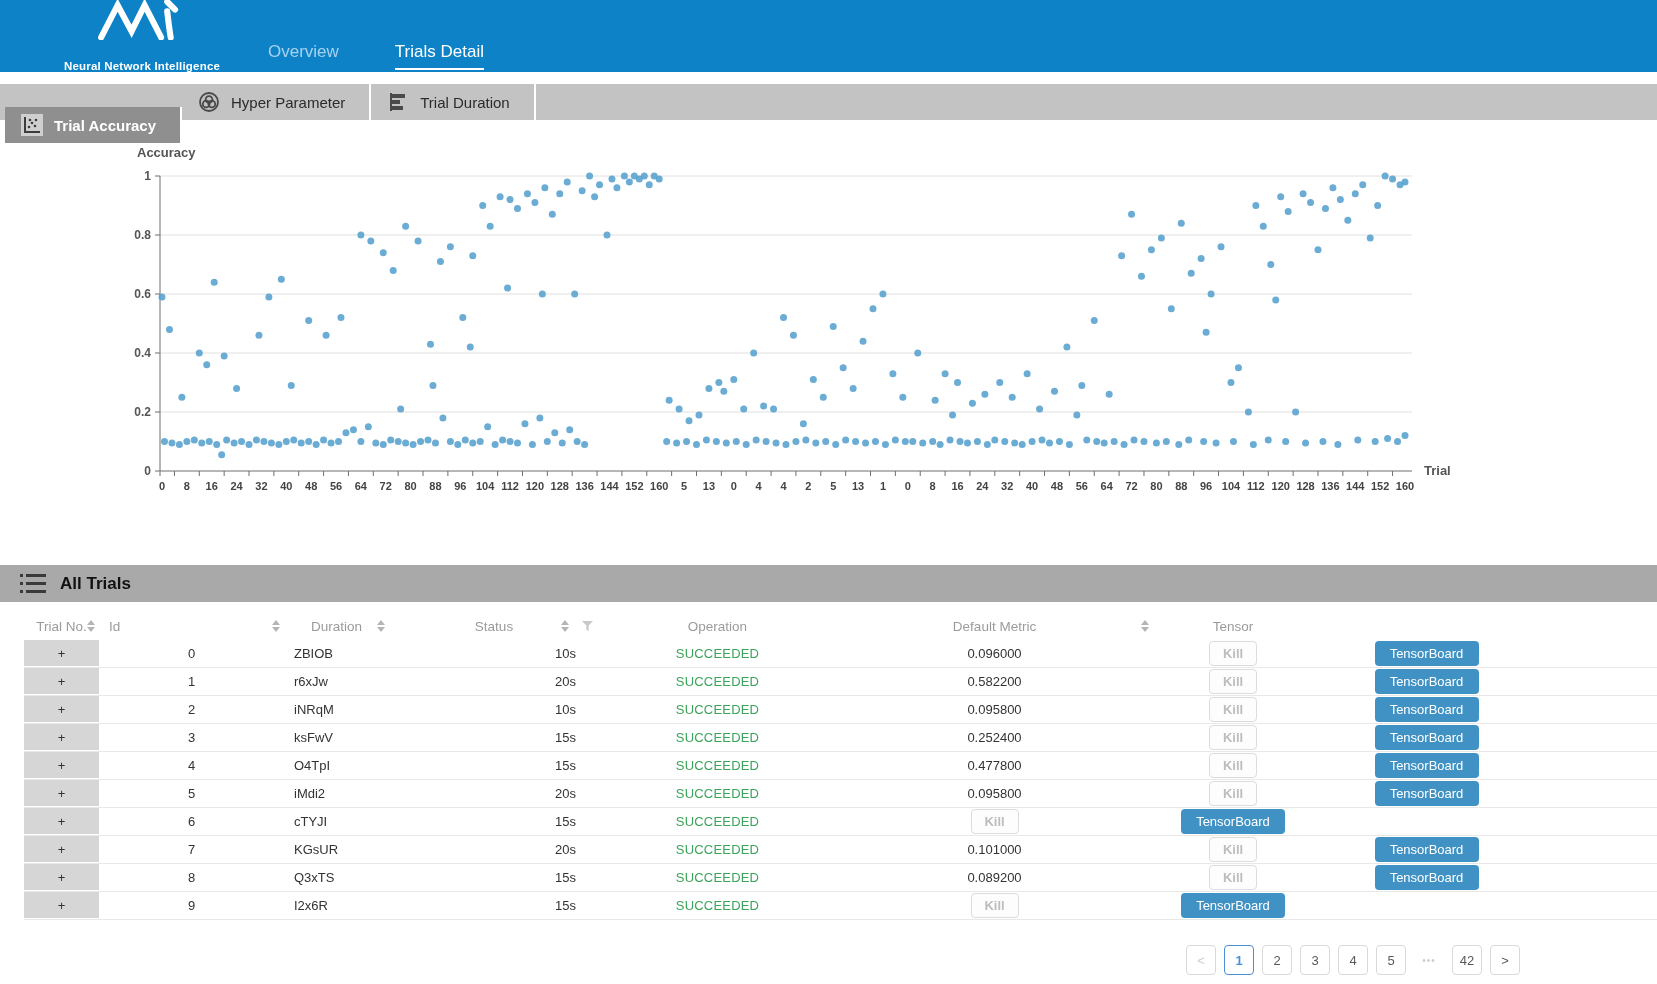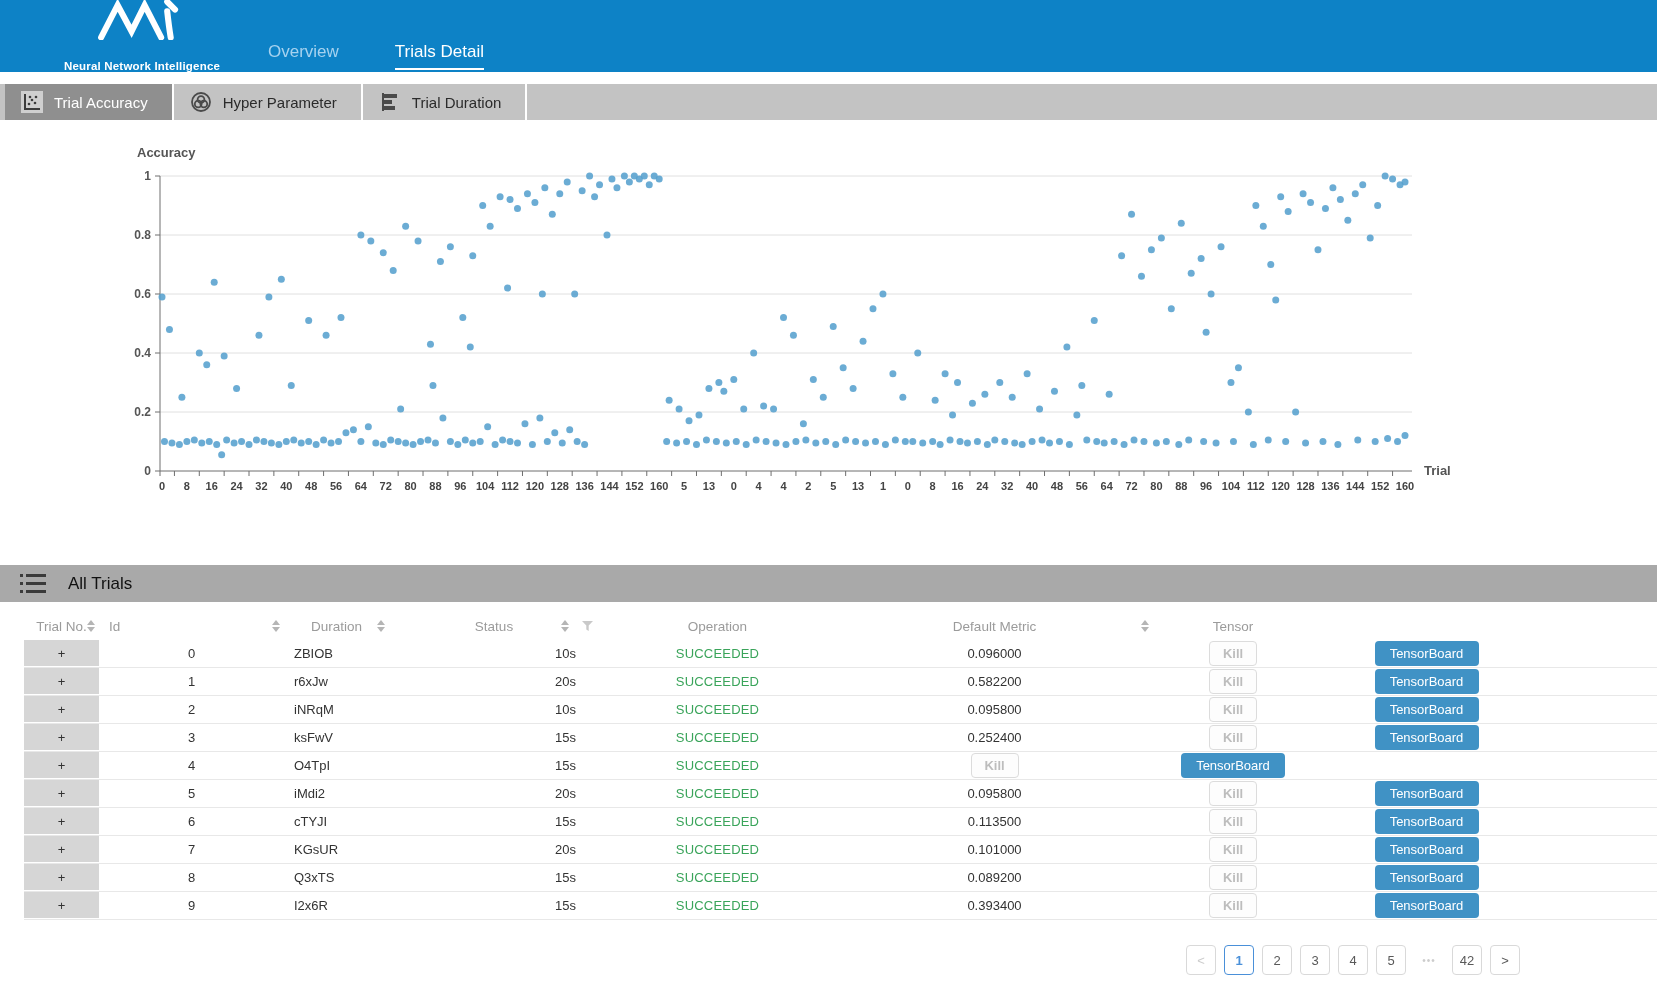--- a/index.html
+++ b/index.html
@@ -13,30 +13,30 @@
   .brand-text { color:#fff; font-size:11.5px; font-weight:bold; letter-spacing:.2px; white-space:nowrap; margin-top:20px; }
   .topnav { display:flex; align-items:center; margin-left:46px; gap:56px;margin-top:39px; }
   .topnav-item { font-size:17px; color:#a6d2ef; cursor:pointer; padding-bottom:6px; border-bottom:2px solid transparent; }
   .topnav-item.active { color:#fff; border-bottom-color:#fff; }
 
   
   .tabstrip { margin-top:12px; height:36px; background:#c3c3c3; display:flex; padding-left:5px; }
   .tab { display:flex; align-items:center; height:36px; padding:0 24px 0 16px; font-size:15px;
          color:#2b2b2b; background:#c3c3c3; border-right:2px solid #fff; cursor:pointer; white-space:nowrap; }
   .tab .tab-icon { margin-right:11px; display:flex; align-items:center; }
-  .tab.active { background:#8f8f8f; color:#fff; font-weight:normal; }
+  .tab.active { background:#8f8f8f; color:#fff; font-weight:bold;margin-top:23px; }
 
   
   .chart-wrap { position:relative; height:400px;font-weight:bold; }
   .chart-wrap svg { position:absolute; left:0; top:0; }
 
   
   .alltrials-bar { margin-top:45px; height:37px; background:#a9a9a9; display:flex; align-items:center; }
   .alltrials-bar .list-icon { margin-left:20px; margin-right:14px; display:flex; }
-  .alltrials-title { font-size:17px; font-weight:normal; color:#111;margin-left:8px; }
+  .alltrials-title { font-size:17px; font-weight:bold; color:#111; }
 
   
   .tbl { margin-top:10px; }
   .tbl-grid { display:grid; grid-template-columns:75px 185px 105px 210px 237px 317px 160px 227px; margin-left:24px; }
   .thead { height:28px; }
   .th { position:relative; display:flex; align-items:center; justify-content:center;
         font-size:13.5px; color:#9b9b9b; }
   .th.left { justify-content:flex-start; padding-left:10px; }
   .sorter { position:absolute; right:4px; display:flex; flex-direction:column; gap:2px; cursor:pointer; }
   .sorter .c-up   { width:0; height:0; border-left:4px solid transparent; border-right:4px solid transparent; border-bottom:5px solid #b5b5b5; }
@@ -642,20 +642,21 @@
         <div class="cell">
           <button class="btn-tb" style="background: rgb(64, 146, 197);">TensorBoard</button>
         </div>
       </div>
       <div class="tbl-grid row">
         <div class="expander">+</div>
         <div class="cell">4</div>
         <div class="cell left">O4TpI</div>
         <div class="cell right">15s</div>
         <div class="cell status" style="color: rgb(58, 164, 90);">SUCCEEDED</div>
+        <div class="cell">0.477800</div>
         <div class="cell">
           <button class="btn-kill" disabled="">Kill</button>
         </div>
         <div class="cell">
           <button class="btn-tb" style="background: rgb(64, 146, 197);">TensorBoard</button>
         </div>
       </div>
       <div class="tbl-grid row">
         <div class="expander">+</div>
         <div class="cell">5</div>
@@ -669,21 +670,20 @@
         <div class="cell">
           <button class="btn-tb" style="background: rgb(64, 146, 197);">TensorBoard</button>
         </div>
       </div>
       <div class="tbl-grid row">
         <div class="expander">+</div>
         <div class="cell">6</div>
         <div class="cell left">cTYJI</div>
         <div class="cell right">15s</div>
         <div class="cell status" style="color: rgb(58, 164, 90);">SUCCEEDED</div>
-        <div class="cell">0.113500</div>
         <div class="cell">
           <button class="btn-kill" disabled="">Kill</button>
         </div>
         <div class="cell">
           <button class="btn-tb" style="background: rgb(64, 146, 197);">TensorBoard</button>
         </div>
       </div>
       <div class="tbl-grid row">
         <div class="expander">+</div>
         <div class="cell">7</div>
@@ -711,21 +711,20 @@
         <div class="cell">
           <button class="btn-tb" style="background: rgb(64, 146, 197);">TensorBoard</button>
         </div>
       </div>
       <div class="tbl-grid row">
         <div class="expander">+</div>
         <div class="cell">9</div>
         <div class="cell left">I2x6R</div>
         <div class="cell right">15s</div>
         <div class="cell status" style="color: rgb(58, 164, 90);">SUCCEEDED</div>
-        <div class="cell">0.393400</div>
         <div class="cell">
           <button class="btn-kill" disabled="">Kill</button>
         </div>
         <div class="cell">
           <button class="btn-tb" style="background: rgb(64, 146, 197);">TensorBoard</button>
         </div>
       </div>
     </div>
 </div>
 

